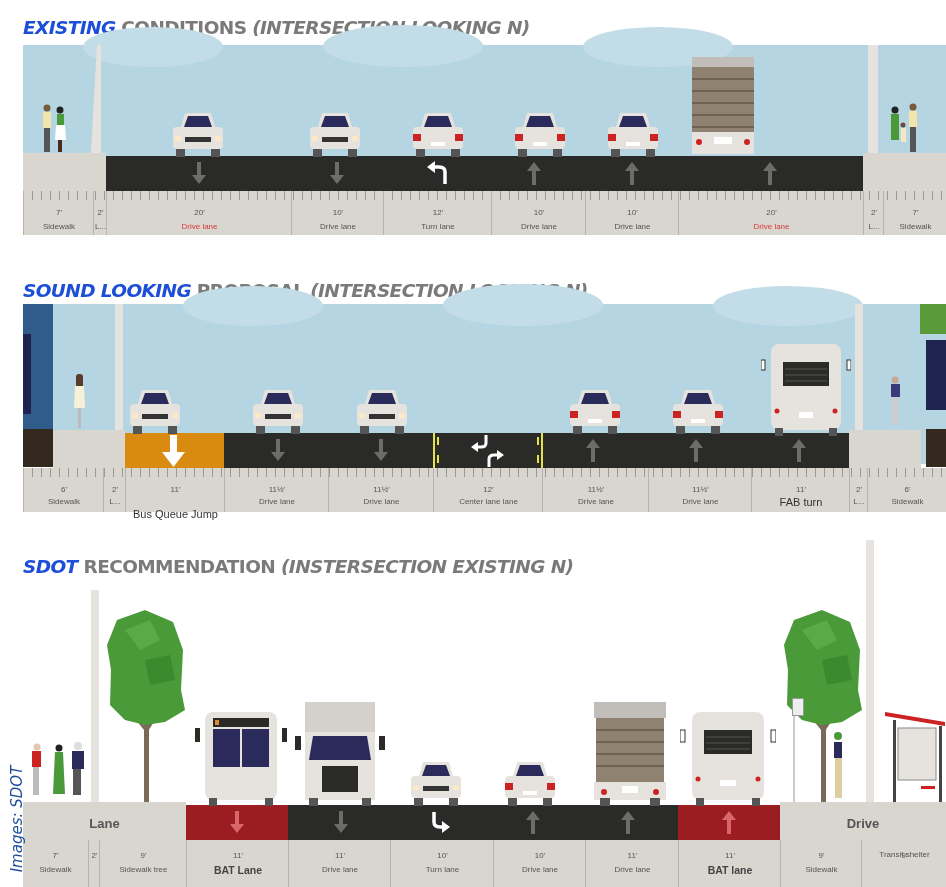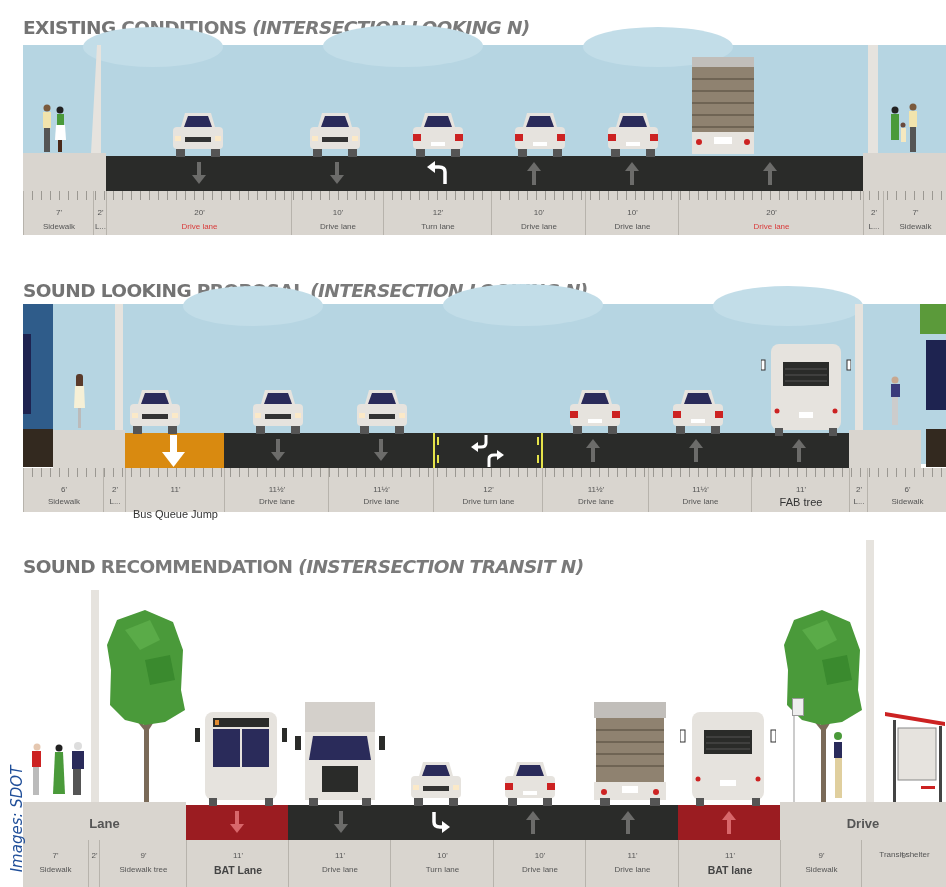--- a/index.html
+++ b/index.html
@@ -1,18 +1,18 @@
 <!DOCTYPE html>
 <html><head>
 <meta charset="utf-8">
 <style>
   html,body{margin:0;padding:0;background:#fff;}
   body{width:946px;height:887px;position:relative;overflow:hidden;font-family:"Liberation Sans",sans-serif;}
   .title{position:absolute;left:23px;font-family:"DejaVu Sans",sans-serif;font-weight:bold;font-size:18.5px;letter-spacing:-0.6px;color:#7a7a7a;white-space:nowrap;}
-  .title .red{color:#737373;}
+  .title .red{color:#1d4ed8;font-style:italic;}
   .title .it{font-style:italic;}
   .panel{position:absolute;left:23px;width:923px;}
   .sky{position:absolute;left:0;right:0;top:0;background:#b6d5e2;}
   .cloud{position:absolute;border-radius:50%;background:#c2dde8;}
   .road{position:absolute;background:#2a2b29;}
   .curb{position:absolute;background:#d9d5cf;}
   .ruler{position:absolute;left:0;right:0;background:#d9d5cf;}
   .ticks{position:absolute;left:0;right:0;top:0;height:9px;
     background-image:repeating-linear-gradient(90deg,#9b9892 0,#9b9892 1px,transparent 1px,transparent 9px);}
   .seg{position:absolute;top:0;bottom:0;border-left:1px solid #b7b3ac;text-align:center;color:#555;}
@@ -377,48 +377,48 @@
         <div class="seg" style="left: 201px; width: 104px;">
           <div class="w" style="top: 17px;">11½'</div>
           <div class="n" style="top: 29px;">Drive lane</div>
         </div>
         <div class="seg" style="left: 305px; width: 105px;">
           <div class="w" style="top: 17px;">11½'</div>
           <div class="n" style="top: 29px;">Drive lane</div>
         </div>
         <div class="seg" style="left: 410px; width: 109px;">
           <div class="w" style="top: 17px;">12'</div>
-          <div class="n" style="top: 29px;">Drive turn lane</div>
+          <div class="n" style="top: 29px;">Center lane lane</div>
         </div>
         <div class="seg" style="left: 519px; width: 106px;">
           <div class="w" style="top: 17px;">11½'</div>
           <div class="n" style="top: 29px;">Drive lane</div>
         </div>
         <div class="seg" style="left: 625px; width: 103px;">
           <div class="w" style="top: 17px;">11½'</div>
           <div class="n" style="top: 29px;">Drive lane</div>
         </div>
         <div class="seg" style="left: 728px; width: 98px;">
           <div class="w" style="top: 17px;">11'</div>
-          <div class="n big" style="top: 28px;">FAB tree</div>
+          <div class="n big" style="top: 28px;">FAB turn</div>
         </div>
         <div class="seg" style="left: 826px; width: 18px;">
           <div class="w" style="top: 17px;">2'</div>
           <div class="n" style="top: 29px;">L...</div>
         </div>
         <div class="seg" style="left: 844px; width: 79px;">
           <div class="w" style="top: 17px;">6'</div>
           <div class="n" style="top: 29px;">Sidewalk</div>
         </div>
       </div>
   </div>
 </div>
 
 <div class="title" style="top:556px;">
-  <span class="red">SOUND</span><span> RECOMMENDATION </span><span class="it">(INSTERSECTION TRANSIT N)</span>
+  <span class="red">SDOT</span><span> RECOMMENDATION </span><span class="it">(INSTERSECTION EXISTING N)</span>
 </div>
 
 <div class="panel" style="top:590px;height:297px;">
 
   <div class="pole" style="left:68px;top:0;width:8px;height:212px;"></div>
   <div class="pole" style="left:843px;top:-50px;width:8px;height:262px;"></div>
 
   <svg style="position:absolute;left:82px;top:20px;" width="85" height="192">
     <rect x="39" y="100" width="5" height="92" fill="#7a6a58"></rect>
     <line x1="41" y1="120" x2="25" y2="100" stroke="#7a6a58" stroke-width="3"></line>

